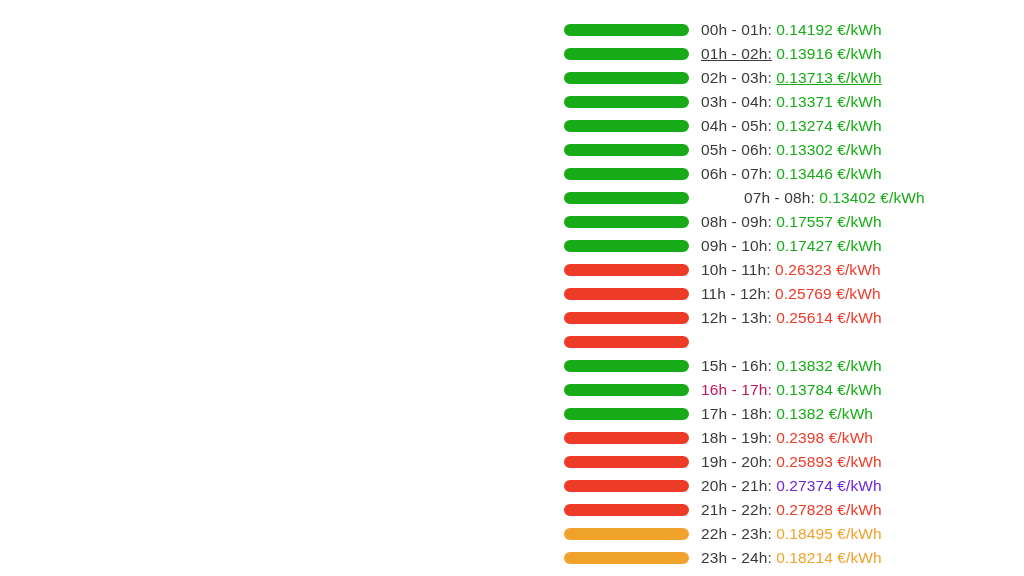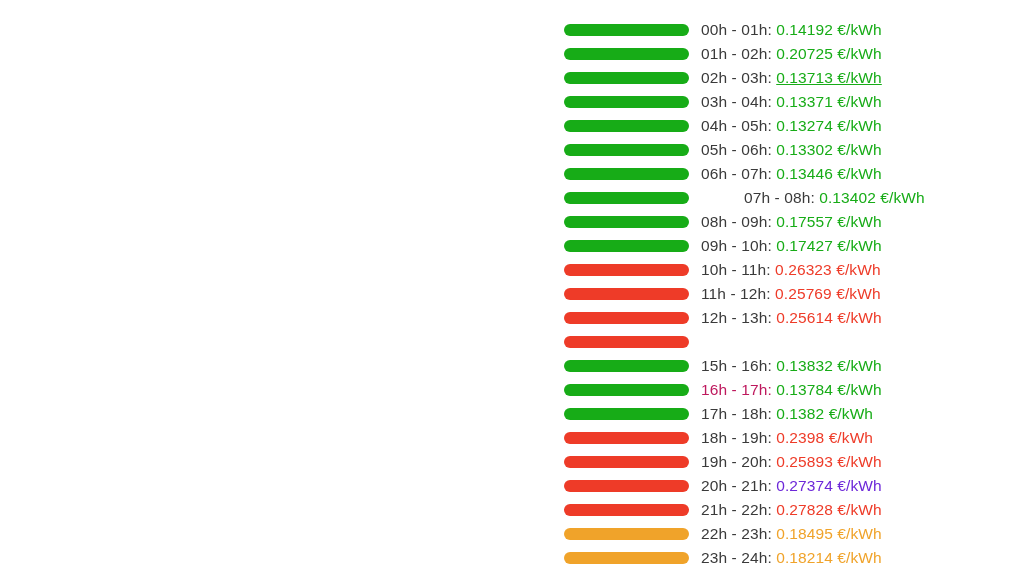--- a/index.html
+++ b/index.html
@@ -66,21 +66,21 @@
     <div class="price-row">
       <div class="bar-cell">
         <span class="bar" style="background: rgb(23, 172, 23);"></span>
       </div>
       <div class="label-cell"><span class="range" style="color: rgb(58, 58, 58);">00h - 01h:</span> <span class="price" style="color: rgb(23, 172, 23);">0.14192 €/kWh</span></div>
     </div>
     <div class="price-row">
       <div class="bar-cell">
         <span class="bar" style="background: rgb(23, 172, 23);"></span>
       </div>
-      <div class="label-cell"><span class="range" style="color: rgb(58, 58, 58);">01h - 02h:</span> <span class="price" style="color: rgb(23, 172, 23);">0.20725 €/kWh</span></div>
+      <div class="label-cell"><span class="range" style="color: rgb(58, 58, 58); text-decoration: underline;">01h - 02h:</span> <span class="price" style="color: rgb(23, 172, 23);">0.13916 €/kWh</span></div>
     </div>
     <div class="price-row">
       <div class="bar-cell">
         <span class="bar" style="background: rgb(23, 172, 23);"></span>
       </div>
       <div class="label-cell"><span class="range" style="color: rgb(58, 58, 58);">02h - 03h:</span> <span class="price" style="color: rgb(23, 172, 23); text-decoration: underline;">0.13713 €/kWh</span></div>
     </div>
     <div class="price-row">
       <div class="bar-cell">
         <span class="bar" style="background: rgb(23, 172, 23);"></span>

